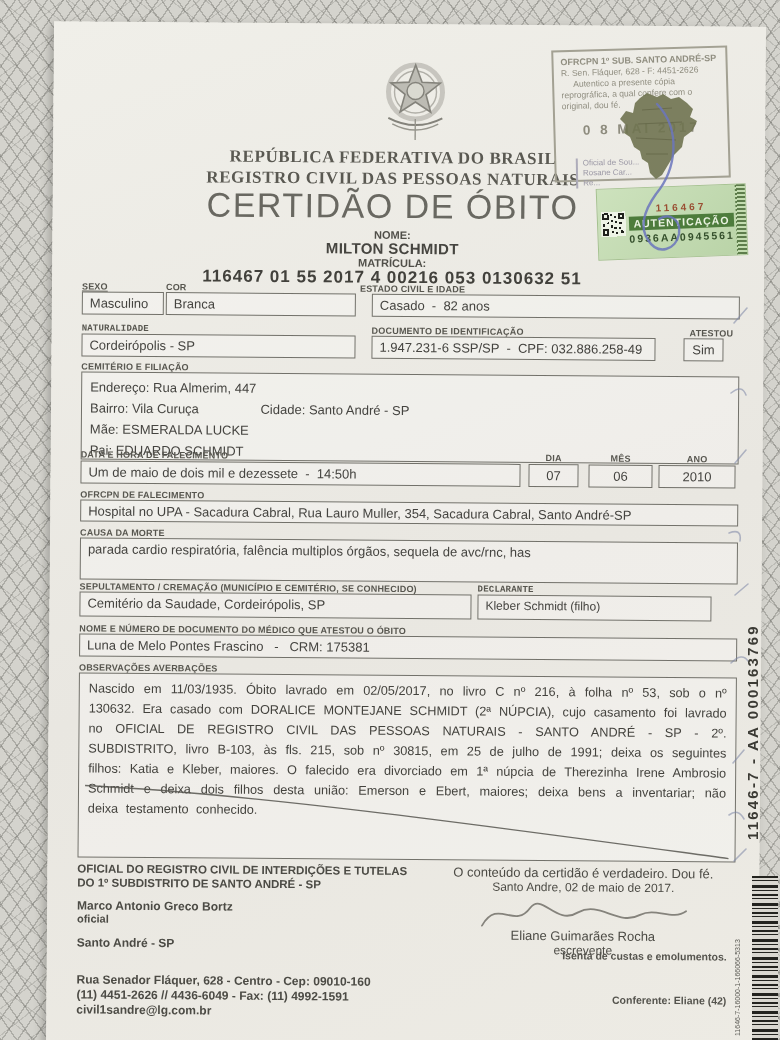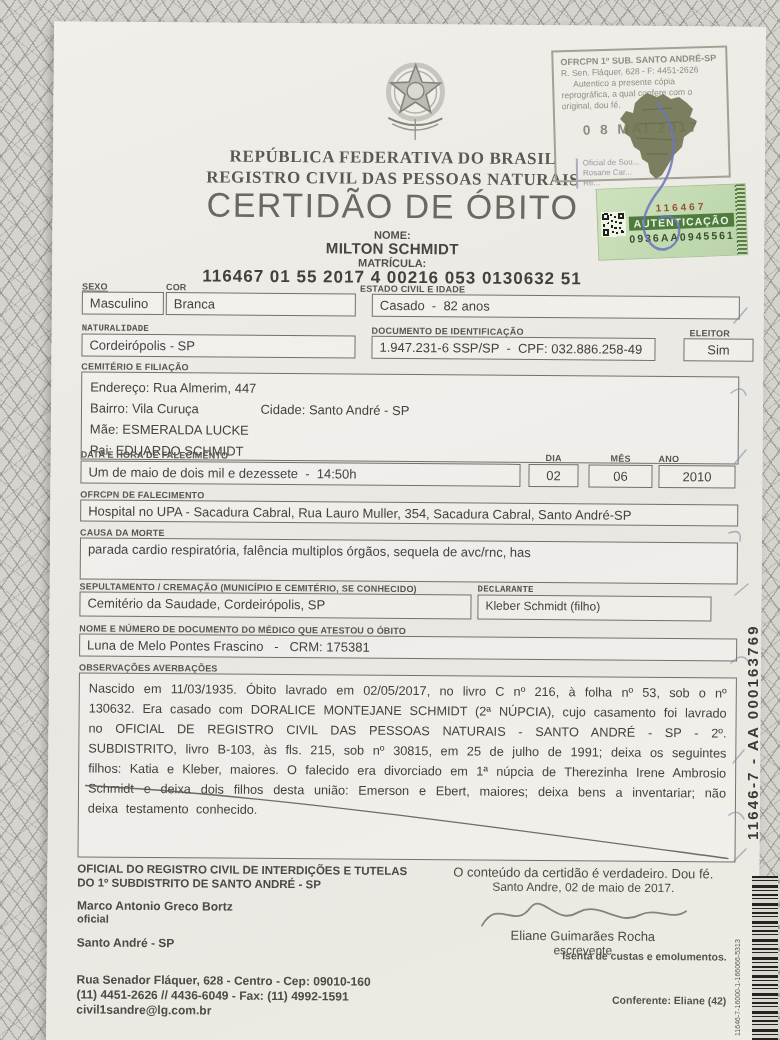--- a/index.html
+++ b/index.html
@@ -85,41 +85,41 @@
     <div class="box" style="left:30px;top:270px;width:82px;height:23px;">Masculino</div>
     <div class="lbl" style="left:114px;top:260px;">COR</div>
     <div class="box" style="left:114px;top:270px;width:190px;height:23px;">Branca</div>
     <div class="lbl" style="left:308px;top:260px;">ESTADO CIVIL E IDADE</div>
     <div class="box pre" style="left:320px;top:270px;width:368px;height:23px;">Casado  -  82 anos</div>
 
     <div class="lbl" style="left:30px;top:302px;font-family:Liberation Mono, monospace;">NATURALIDADE</div>
     <div class="box" style="left:30px;top:312px;width:274px;height:23px;">Cordeirópolis - SP</div>
     <div class="lbl" style="left:320px;top:302px;">DOCUMENTO DE IDENTIFICAÇÃO</div>
     <div class="box pre" style="left:320px;top:312px;width:284px;height:23px;">1.947.231-6 SSP/SP  -  CPF: 032.886.258-49</div>
-    <div class="lbl" style="left:638px;top:302px;">ELEITOR</div>
-    <div class="box" style="left:632px;top:312px;width:70px;height:23px;text-align:center;">Sim</div>
+    <div class="lbl" style="left:638px;top:302px;">ATESTOU</div>
+    <div class="box" style="left:632px;top:312px;width:40px;height:23px;text-align:center;">Sim</div>
 
     <div class="lbl" style="left:30px;top:340px;">CEMITÉRIO E FILIAÇÃO</div>
     <div class="box" style="left:30px;top:350px;width:658px;height:88px;line-height:21px;padding:4px 8px;">
       <div>Endereço: Rua Almerim, 447</div>
       <div>
         <span>Bairro: Vila Curuça</span>
         <span style="margin-left:58px;">Cidade: Santo André - SP</span>
       </div>
       <div>Mãe: ESMERALDA LUCKE</div>
       <div>Pai: EDUARDO SCHMIDT</div>
     </div>
 
     <div class="lbl" style="left:30px;top:428px;">DATA E HORA DE FALECIMENTO</div>
     <div class="box pre" style="left:30px;top:439px;width:440px;height:23px;">Um de maio de dois mil e dezessete  -  14:50h</div>
     <div class="lbl" style="left:478px;top:428px;width:50px;text-align:center;">DIA</div>
-    <div class="box" style="left:478px;top:439px;width:50px;height:23px;text-align:center;">02</div>
+    <div class="box" style="left:478px;top:439px;width:50px;height:23px;text-align:center;">07</div>
     <div class="lbl" style="left:538px;top:428px;width:64px;text-align:center;">MÊS</div>
     <div class="box" style="left:538px;top:439px;width:64px;height:23px;text-align:center;">06</div>
-    <div class="lbl" style="left:608px;top:428px;width:77px;text-align:left;">ANO</div>
+    <div class="lbl" style="left:608px;top:428px;width:77px;text-align:center;">ANO</div>
     <div class="box" style="left:608px;top:439px;width:77px;height:23px;text-align:center;">2010</div>
 
     <div class="lbl" style="left:30px;top:468px;">OFRCPN DE FALECIMENTO</div>
     <div class="box" style="left:30px;top:478px;width:658px;height:22px;">Hospital no UPA - Sacadura Cabral, Rua Lauro Muller, 354, Sacadura Cabral, Santo André-SP</div>
 
     <div class="lbl" style="left:30px;top:506px;">CAUSA DA MORTE</div>
     <div class="box" style="left:30px;top:516px;width:658px;height:42px;">parada cardio respiratória, falência multiplos órgãos, sequela de avc/rnc, has</div>
 
     <div class="lbl" style="left:30px;top:560px;">SEPULTAMENTO / CREMAÇÃO (MUNICÍPIO E CEMITÉRIO, SE CONHECIDO)</div>
     <div class="box" style="left:30px;top:570px;width:392px;height:25px;">Cemitério da Saudade, Cordeirópolis, SP</div>

